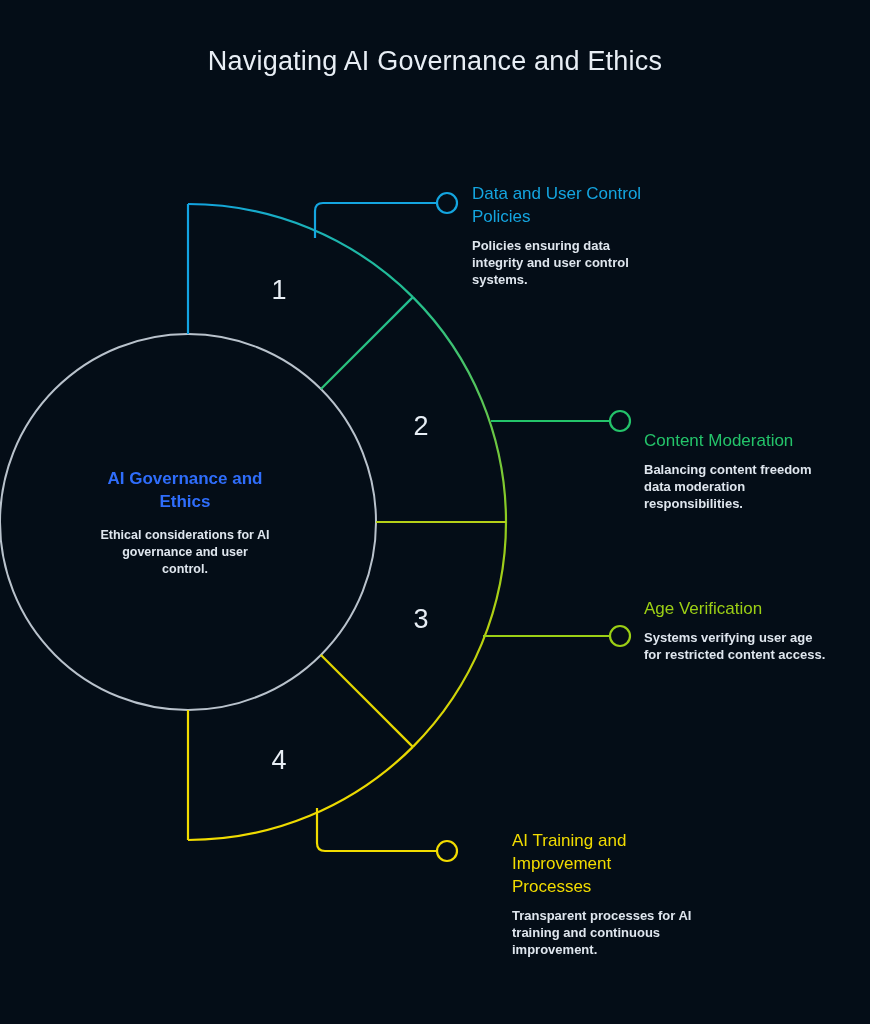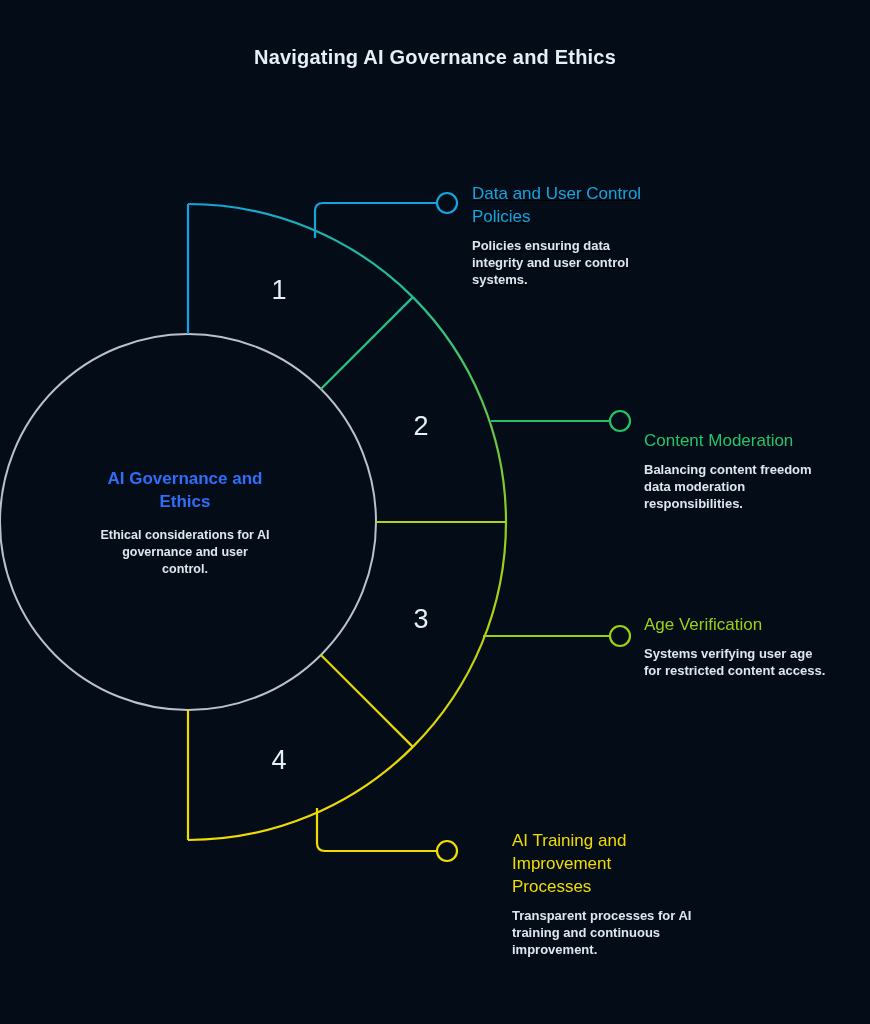--- a/index.html
+++ b/index.html
@@ -7,22 +7,22 @@
     width:870px;height:1024px;
     background:#040d17;
     font-family:"Liberation Sans", sans-serif;
     overflow:hidden;
     position:relative;
   }
   #page-title{
     position:absolute;left:0;top:46px;width:870px;
     text-align:center;
     color:#e8eef5;
-    font-size:20px;
-    font-weight:bold;
+    font-size:27px;
+    font-weight:normal;
     letter-spacing:.2px;
   }
   svg.diagram{position:absolute;left:0;top:0;width:870px;height:1024px;}
   .seg-num{
     fill:#e8eef5;
     font-family:"Liberation Sans", sans-serif;
     font-size:27px;
     text-anchor:middle;
     dominant-baseline:middle;
   }
@@ -48,23 +48,23 @@
   }
   .cb-desc{
     color:#dfe6ee;
     font-family:"Liberation Sans", sans-serif;
     font-size:13px;
     font-weight:bold;
     line-height:17px;
     margin-top:9px;
   }
   .callout{position:absolute;}
-  #callout-1{left:472px;top:182px;width:200px;text-decoration:underline;}
+  #callout-1{left:472px;top:182px;width:200px;}
   #callout-2{left:644px;top:398px;width:200px;margin-top:31px;}
-  #callout-3{left:644px;top:613px;width:200px;}
+  #callout-3{left:644px;top:597px;width:200px;}
   #callout-4{left:472px;top:829px;width:200px;margin-left:40px;}
 </style>
 </head>
 <body>
 
 <div id="page-title">Navigating AI Governance and Ethics</div>
 
 <svg class="diagram" viewBox="0 0 870 1024">
   <defs>
     <linearGradient id="gradSeg1" x1="0" y1="1" x2="1" y2="0" gradientUnits="objectBoundingBox">

